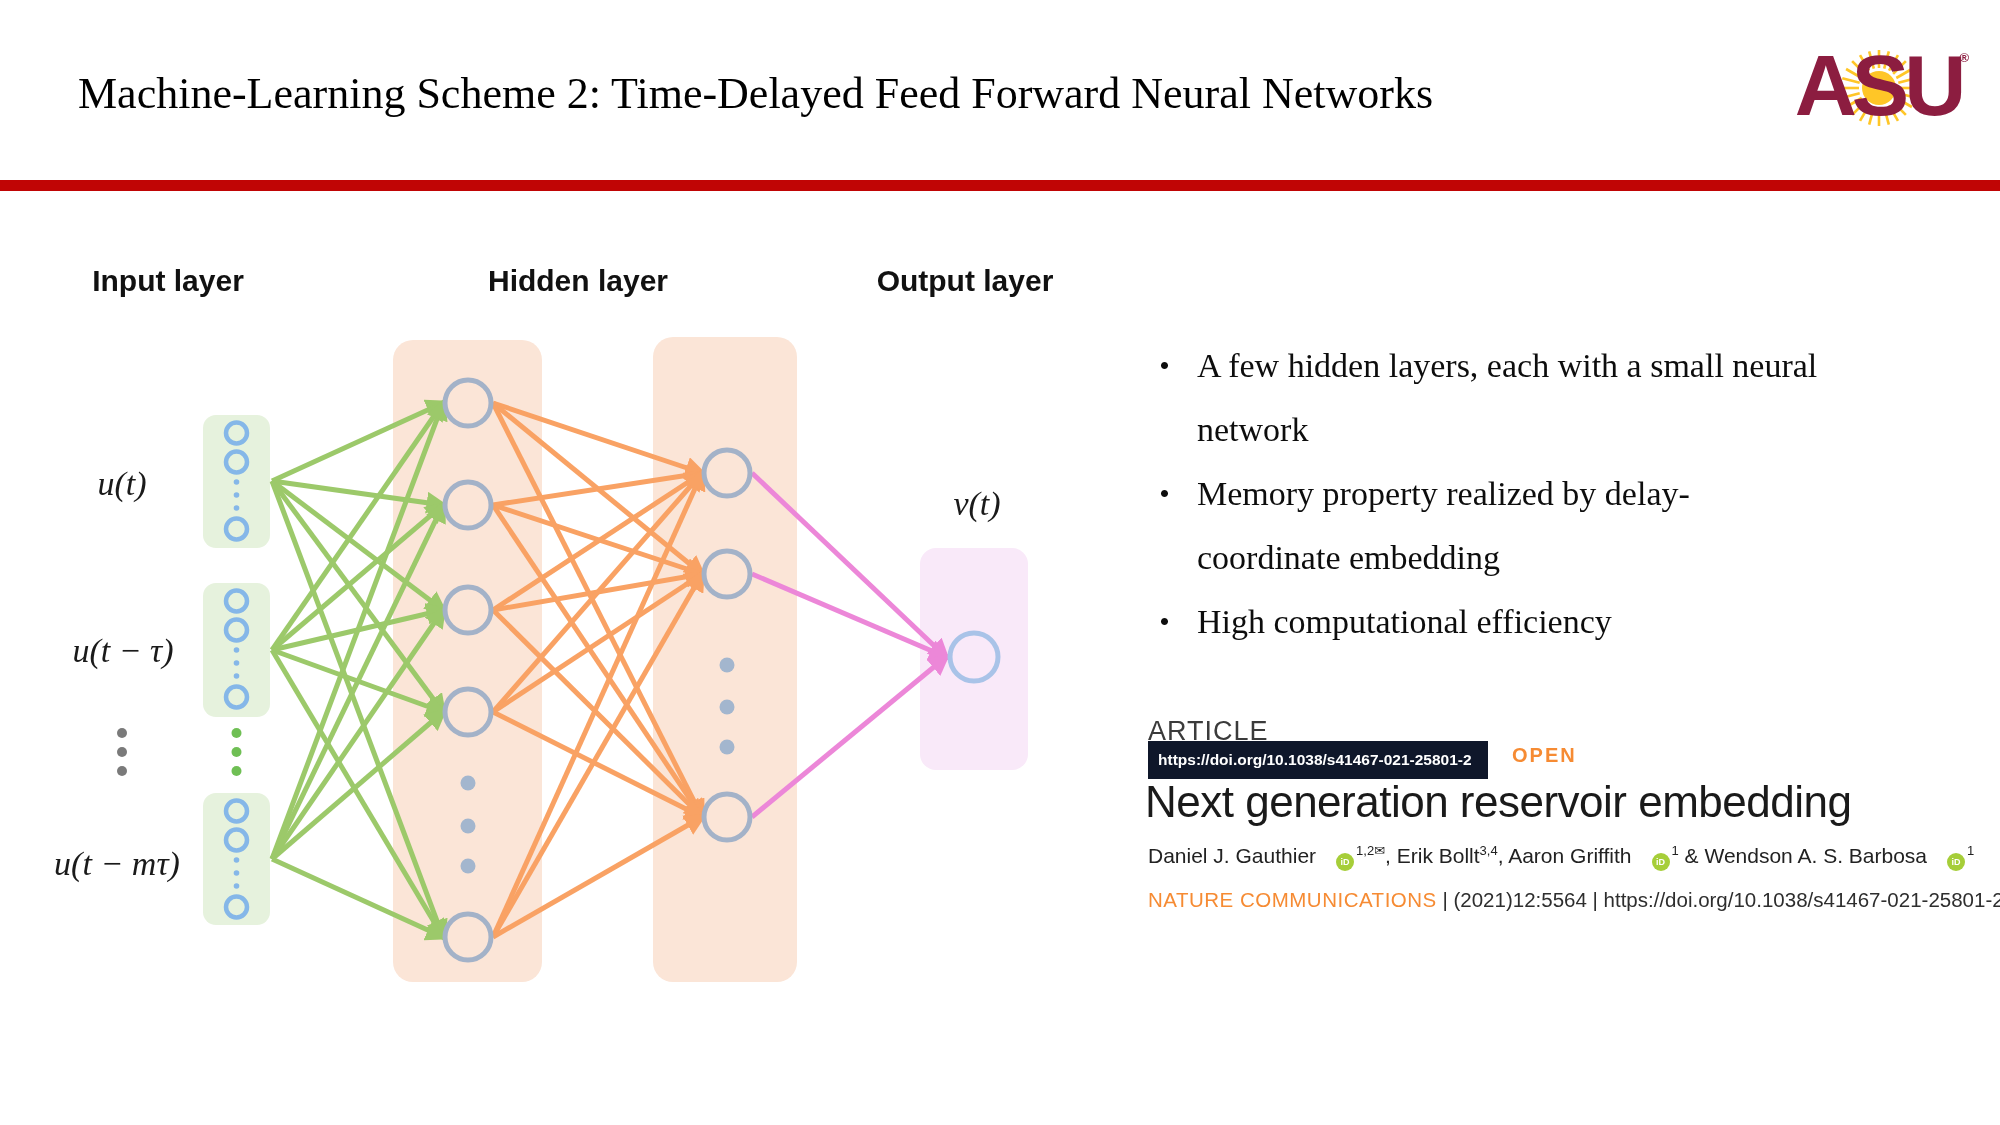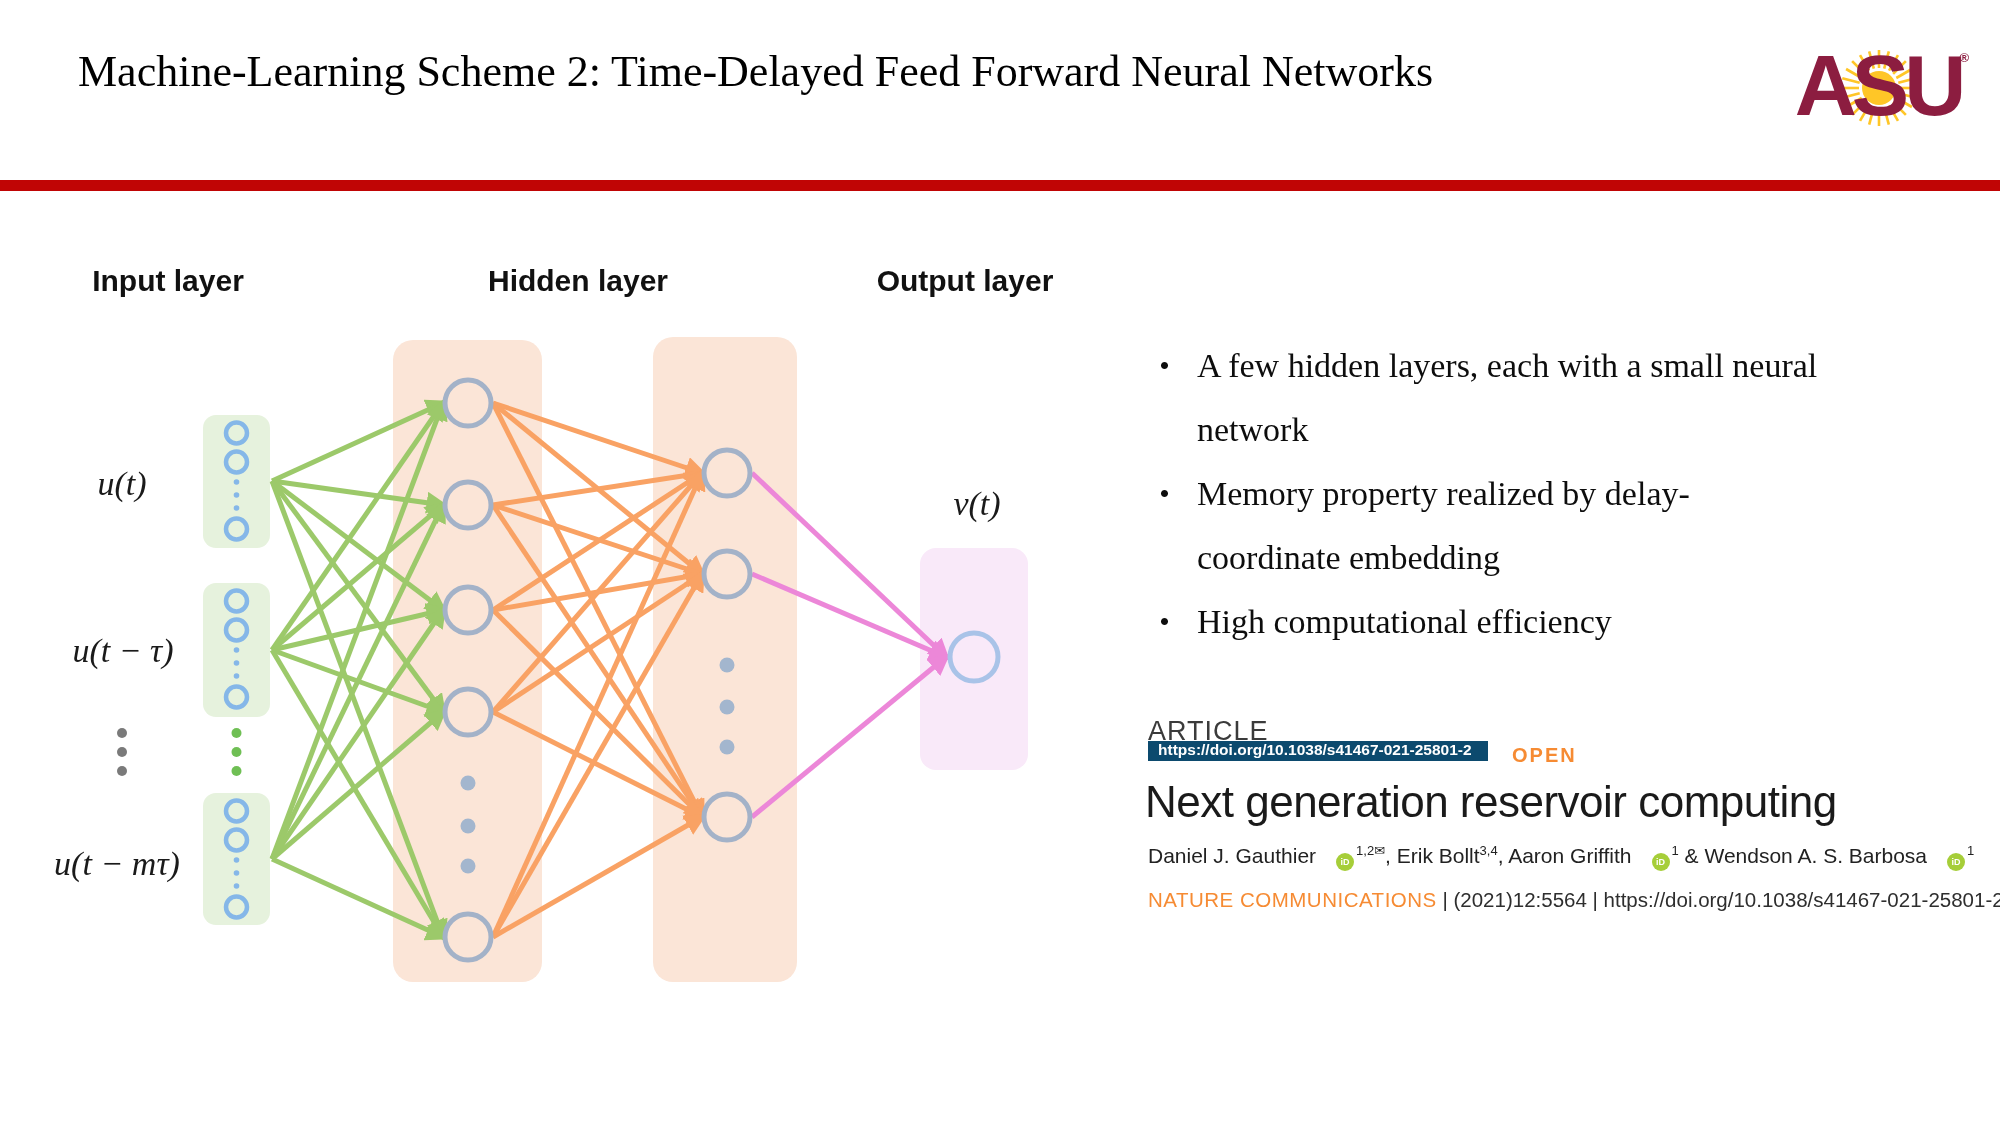--- a/index.html
+++ b/index.html
@@ -2,21 +2,21 @@
 <html><head>
 <meta charset="utf-8">
 <style>
   html,body{margin:0;padding:0;}
   body{
     width:2000px;height:1125px;position:relative;background:#ffffff;overflow:hidden;
     font-family:"Liberation Sans",sans-serif;
   }
   
   .slide-title{
-    position:absolute;left:78px;top:46px;width:1640px;
+    position:absolute;left:78px;top:68px;width:1640px;
     font-family:"Liberation Serif",serif;font-size:44px;font-weight:400;color:#000;
     white-space:nowrap;letter-spacing:0px;
   }
   .red-rule{position:absolute;left:0;top:180px;width:2000px;height:11px;background:#C00505;}
   .asu-logo{position:absolute;left:1793px;top:44px;width:170px;height:92px;}
   .asu-burst{position:absolute;left:44px;top:2px;z-index:0;}
   .asu-text{
     position:absolute;left:0;top:-8px;z-index:1;width:170px;text-align:center;
     font-family:"Liberation Sans",sans-serif;font-weight:900;font-size:86px;color:#8C1D40;
     letter-spacing:-5px;
@@ -26,22 +26,22 @@
   .net-wrap{position:absolute;left:0;top:195px;width:1100px;height:830px;}
   
   .bullets{position:absolute;left:1132px;top:334px;width:820px;
     font-family:"Liberation Serif",serif;font-size:34px;color:#0d0d0d;line-height:64px;}
   .bullet-item{display:flex;align-items:flex-start;}
   .bullet-marker{width:65px;text-align:center;flex:0 0 65px;font-size:30px;}
   .bullet-lines{white-space:nowrap;}
   
   .article-kicker{position:absolute;left:1148px;top:700px;font-size:27px;color:#3b3b3b;
     letter-spacing:1px;font-weight:400;margin-top:16px;}
-  .doi-badge{position:absolute;left:1148px;top:741px;height:20px;background:#0c4a6e;
-    display:flex;padding:0 16px 0 10px;}
+  .doi-badge{position:absolute;left:1148px;top:741px;height:38px;background:#0f172a;
+    display:flex;align-items:center;padding:0 16px 0 10px;}
   .doi-badge span{color:#fff;font-weight:700;font-size:15.5px;letter-spacing:0px;}
   .open-tag{position:absolute;left:1512px;top:744px;color:#F68B33;font-weight:700;
     font-size:20px;letter-spacing:2px;}
   .paper-title{position:absolute;left:1145px;top:777px;font-size:44px;font-weight:400;
     color:#1a1a1a;letter-spacing:-0.5px;white-space:nowrap;}
   .authors{position:absolute;left:1148px;top:843px;font-size:21px;color:#222;white-space:nowrap;}
   .authors sup{font-size:13px;margin-top:20px;}
   .orcid{display:inline-block;width:18px;height:18px;border-radius:50%;background:#A6CE39;
     color:#fff;font-size:9px;font-weight:700;text-align:center;line-height:18px;
     vertical-align:-2px;margin:0 2px 0 20px;}
@@ -220,17 +220,17 @@
         <div>High computational efficiency</div>
       </div>
     </div>
   </div>
 
 <div class="article-kicker">ARTICLE</div>
 <div class="doi-badge">
   <span>https://doi.org/10.1038/s41467-021-25801-2</span>
 </div>
 <div class="open-tag">OPEN</div>
-<div class="paper-title">Next generation reservoir computing</div>
+<div class="paper-title">Next generation reservoir embedding</div>
 <div class="authors" id="authors-line"><span>Daniel J. Gauthier</span><span class="orcid">iD</span><sup>1,2✉</sup>, <span>Erik Bollt</span><sup>3,4</sup>, <span>Aaron Griffith</span><span class="orcid">iD</span><sup>1</sup> &amp; <span>Wendson A. S. Barbosa</span><span class="orcid">iD</span><sup>1</sup></div>
 <div class="cite-line">
   <span class="cite-journal">NATURE COMMUNICATIONS</span><span> | (2021)12:5564 | https://doi.org/10.1038/s41467-021-25801-2</span>
 </div>
 
 </body></html>

